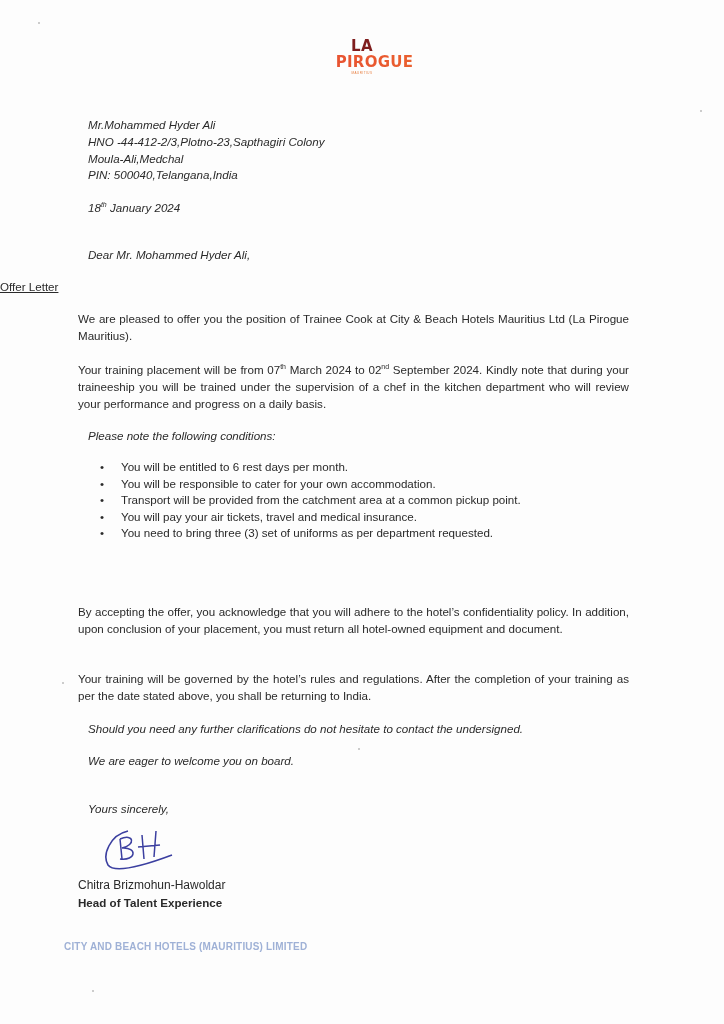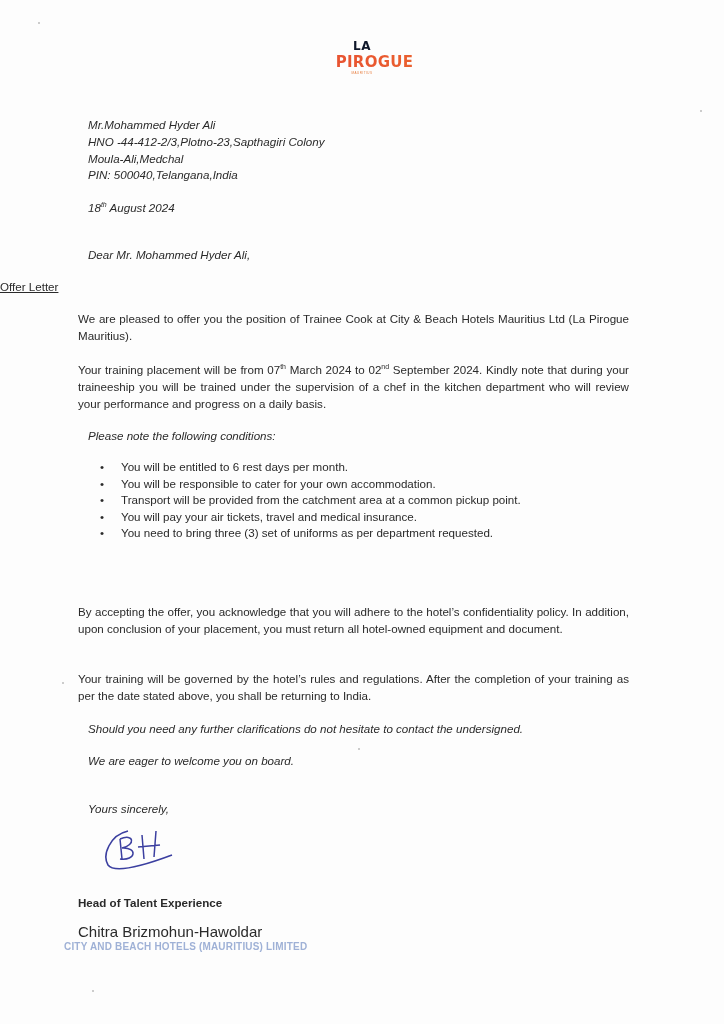--- a/index.html
+++ b/index.html
@@ -1,52 +1,52 @@
 <!DOCTYPE html>
 <html><head>
 <meta charset="utf-8">
 <style>
   html, body { margin:0; padding:0; }
   body {
     width:724px; height:1024px; background:#fdfdfd; position:relative; overflow:hidden;
     font-family:"Liberation Sans", sans-serif; color:#2a2a2a;
   }
   .logo { position:absolute; top:38px; left:0; width:724px; text-align:center; }
-  .logo-la { font-family:"DejaVu Sans", sans-serif; font-weight:bold; font-size:12px; color:#0f172a; letter-spacing:0.5px; line-height:16px; }
+  .logo-la { font-family:"DejaVu Sans", sans-serif; font-weight:bold; font-size:15px; color:#7f1d1d; letter-spacing:0.5px; line-height:16px; }
   .logo-pirogue { font-family:"DejaVu Sans", sans-serif; font-weight:bold; font-size:15px; line-height:16px;
     background:linear-gradient(90deg,#e0324a,#e9582f,#f0a531); -webkit-background-clip:text; background-clip:text; color:transparent; letter-spacing:0.3px;margin-left:25px; }
   .logo-sub { font-size:3px; color:#e77b3b; letter-spacing:0.5px; margin-top:1px; }
   .text { position:absolute; left:88px; font-size:11.6px; line-height:17px; white-space:nowrap;font-style:italic; }
   .para { position:absolute; left:78px; width:551px; font-size:11.6px; line-height:17px; text-align:justify; }
   .title { position:absolute; top:280px; left:0; width:724px; text-align:left; font-size:11.6px; text-decoration:underline; }
   sup { font-size:7px; line-height:0; }
   ul.conds { position:absolute; top:459px; left:78px; width:560px; margin:0; padding:0 0 0 43px; list-style:none; font-size:11.6px; line-height:16.5px; }
   ul.conds li { position:relative; }
   ul.conds li::before { content:"•"; position:absolute; left:-21px; }
   .sig { position:absolute; top:825px; left:100px; }
-  .signer-name { position:absolute; top:878px; left:78px; font-size:15px;margin-top:45px; }
+  .signer-name { position:absolute; top:878px; left:78px; font-size:12px; }
   .signer-role { position:absolute; top:896px; left:78px; font-size:11.6px; font-weight:bold; }
   .stamp { position:absolute; top:940px; left:64px; font-size:10.5px; color:#9fb1d6; font-weight:bold; letter-spacing:0.2px; transform:scaleX(0.95); transform-origin:left; }
   .speck { position:absolute; width:2px; height:2px; background:#bbb; border-radius:1px; }
 </style>
 </head>
 <body>
 
 <div class="logo">
   <div class="logo-la">LA</div>
   <div class="logo-pirogue">PIROGUE</div>
   <div class="logo-sub">MAURITIUS</div>
 </div>
 
 <div class="text" style="top:116px">Mr.Mohammed Hyder Ali</div>
 <div class="text" style="top:133px">HNO -44-412-2/3,Plotno-23,Sapthagiri Colony</div>
 <div class="text" style="top:150px">Moula-Ali,Medchal</div>
 <div class="text" style="top:166px">PIN: 500040,Telangana,India</div>
 
-<div class="text" style="top:199px"><span>18</span><sup>th</sup><span> August 2024</span></div>
+<div class="text" style="top:199px"><span>18</span><sup>th</sup><span> January 2024</span></div>
 
 <div class="text" style="top:246px">Dear Mr. Mohammed Hyder Ali,</div>
 
 <div class="title">Offer Letter</div>
 
 <div class="para" style="top:310px">We are pleased to offer you the position of Trainee Cook at City &amp; Beach Hotels Mauritius Ltd (La Pirogue Mauritius).</div>
 
 <div class="para" style="top:361px"><span>Your training placement will be from 07</span><sup>th</sup><span> March 2024 to 02</span><sup>nd</sup><span> September 2024. Kindly note that during your traineeship you will be trained under the supervision of a chef in the kitchen department who will review your performance and progress on a daily basis.</span></div>
 
 <div class="text" style="top:427px">Please note the following conditions:</div>

